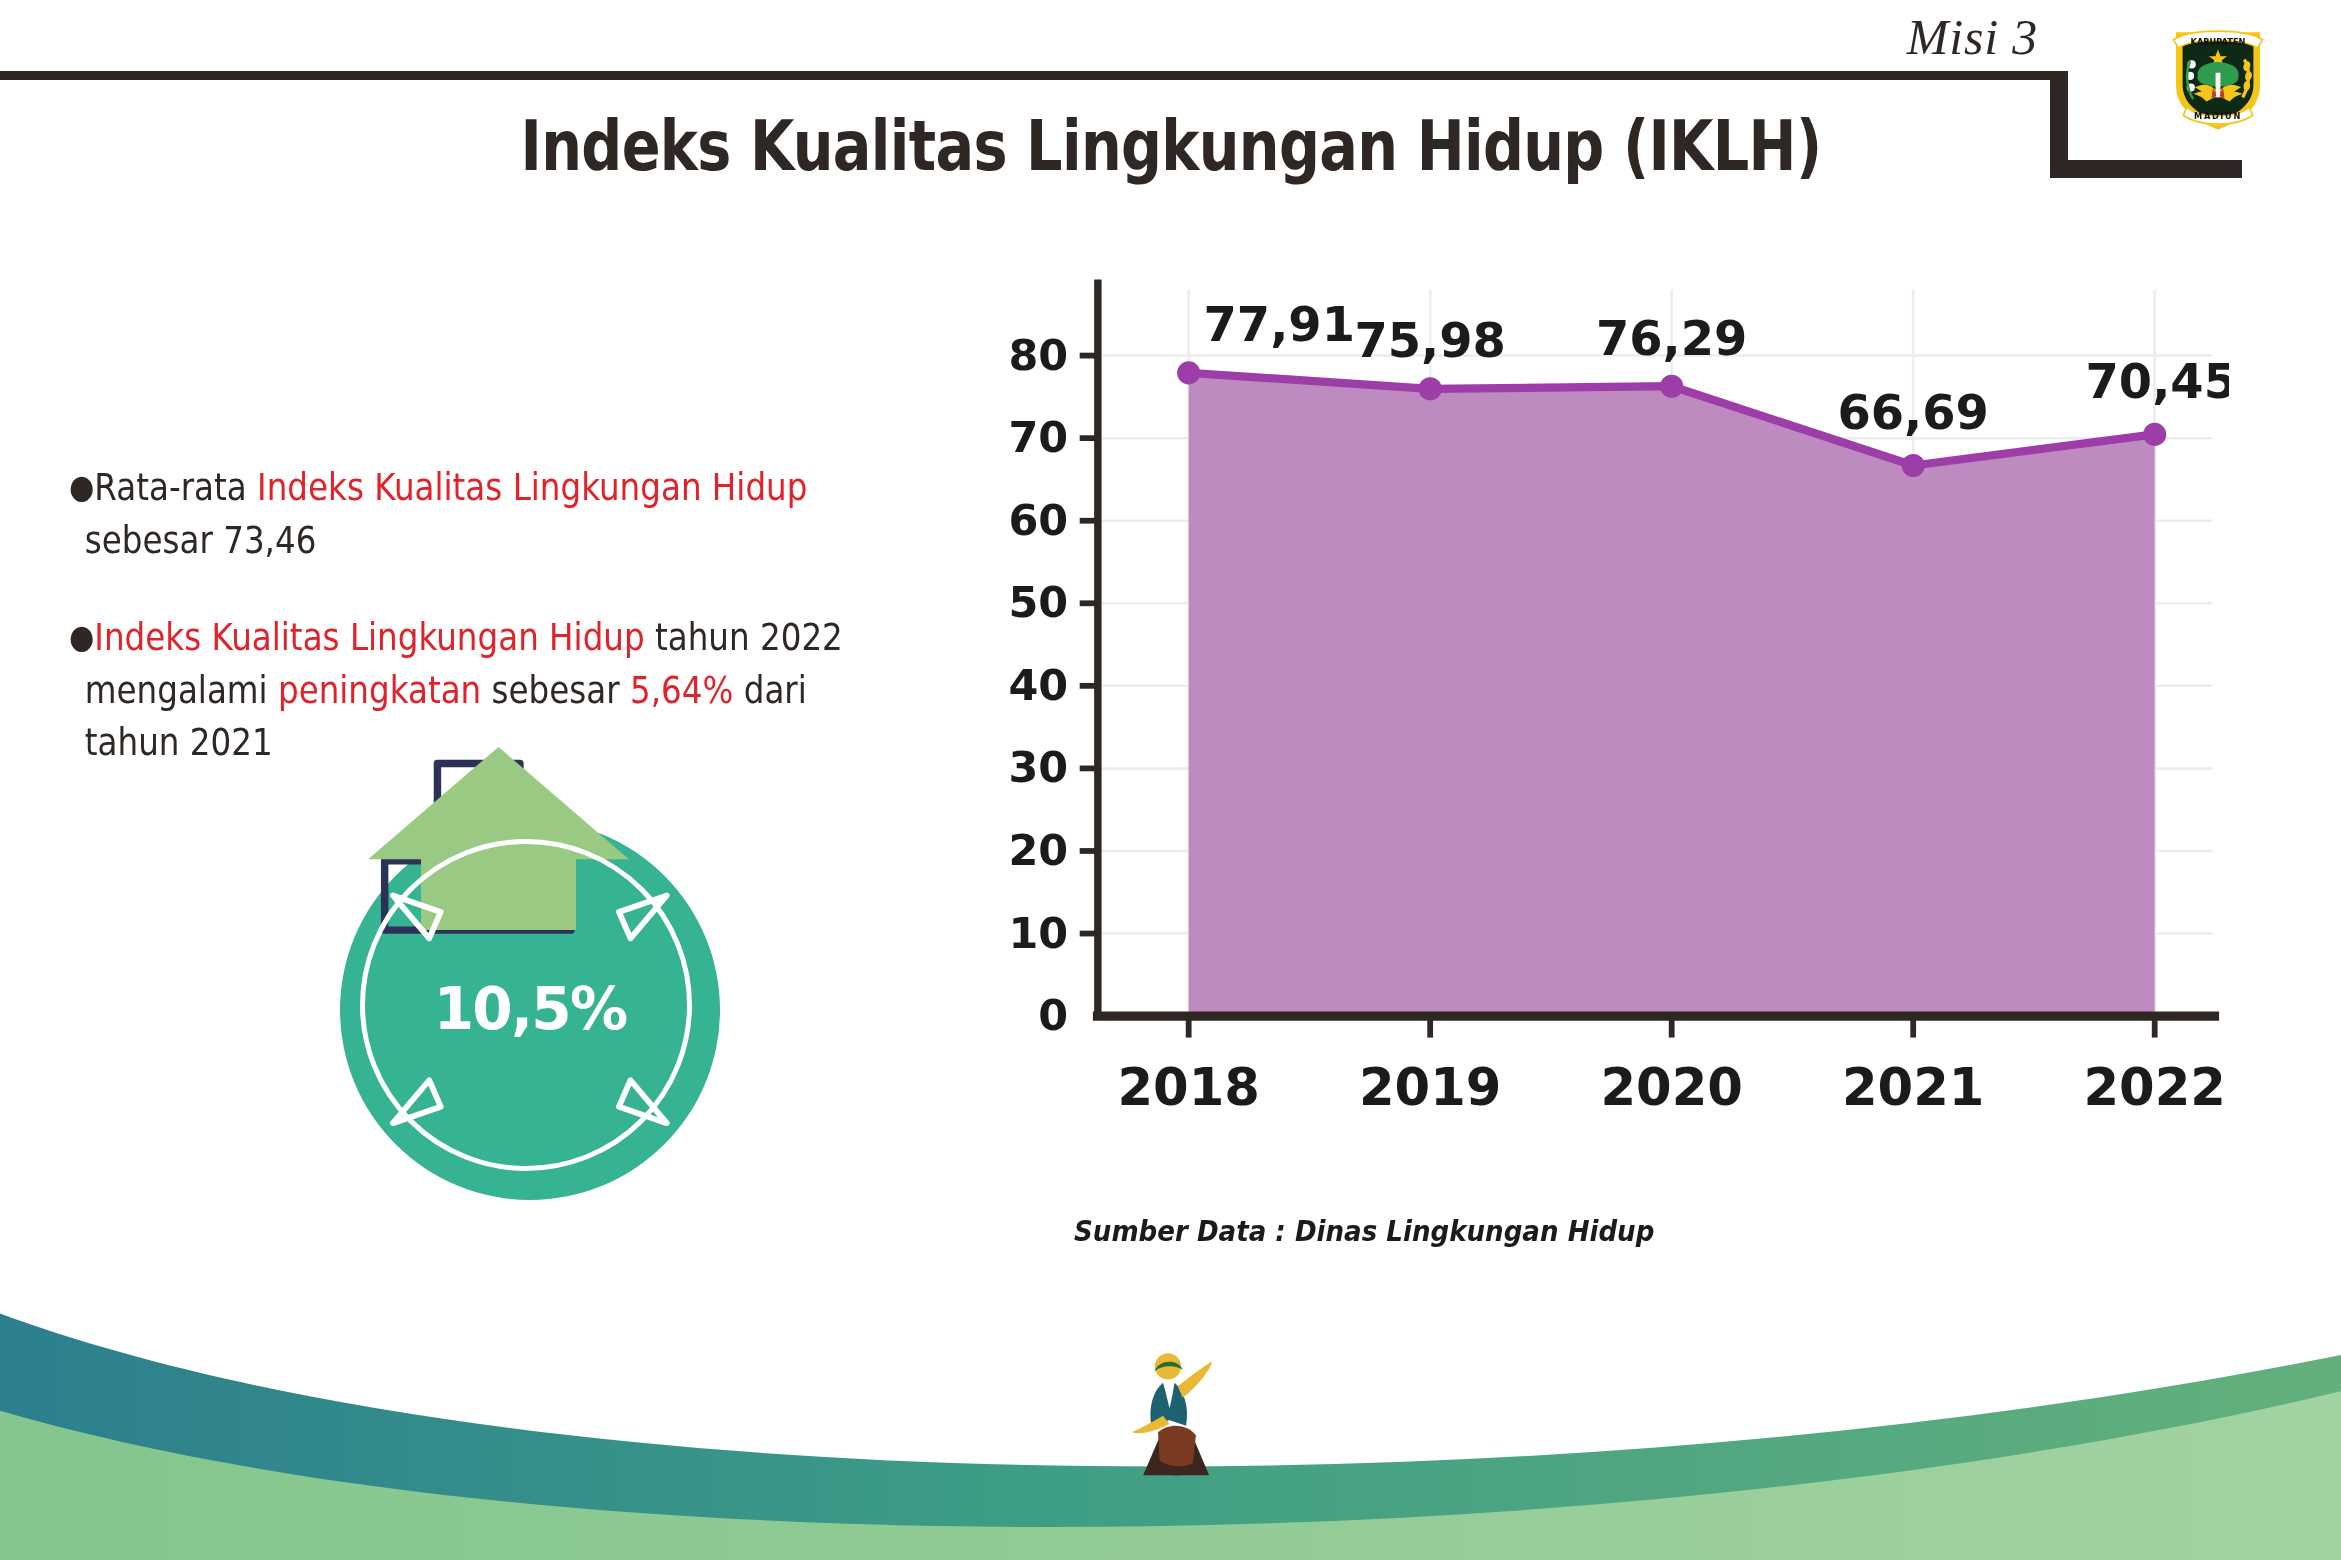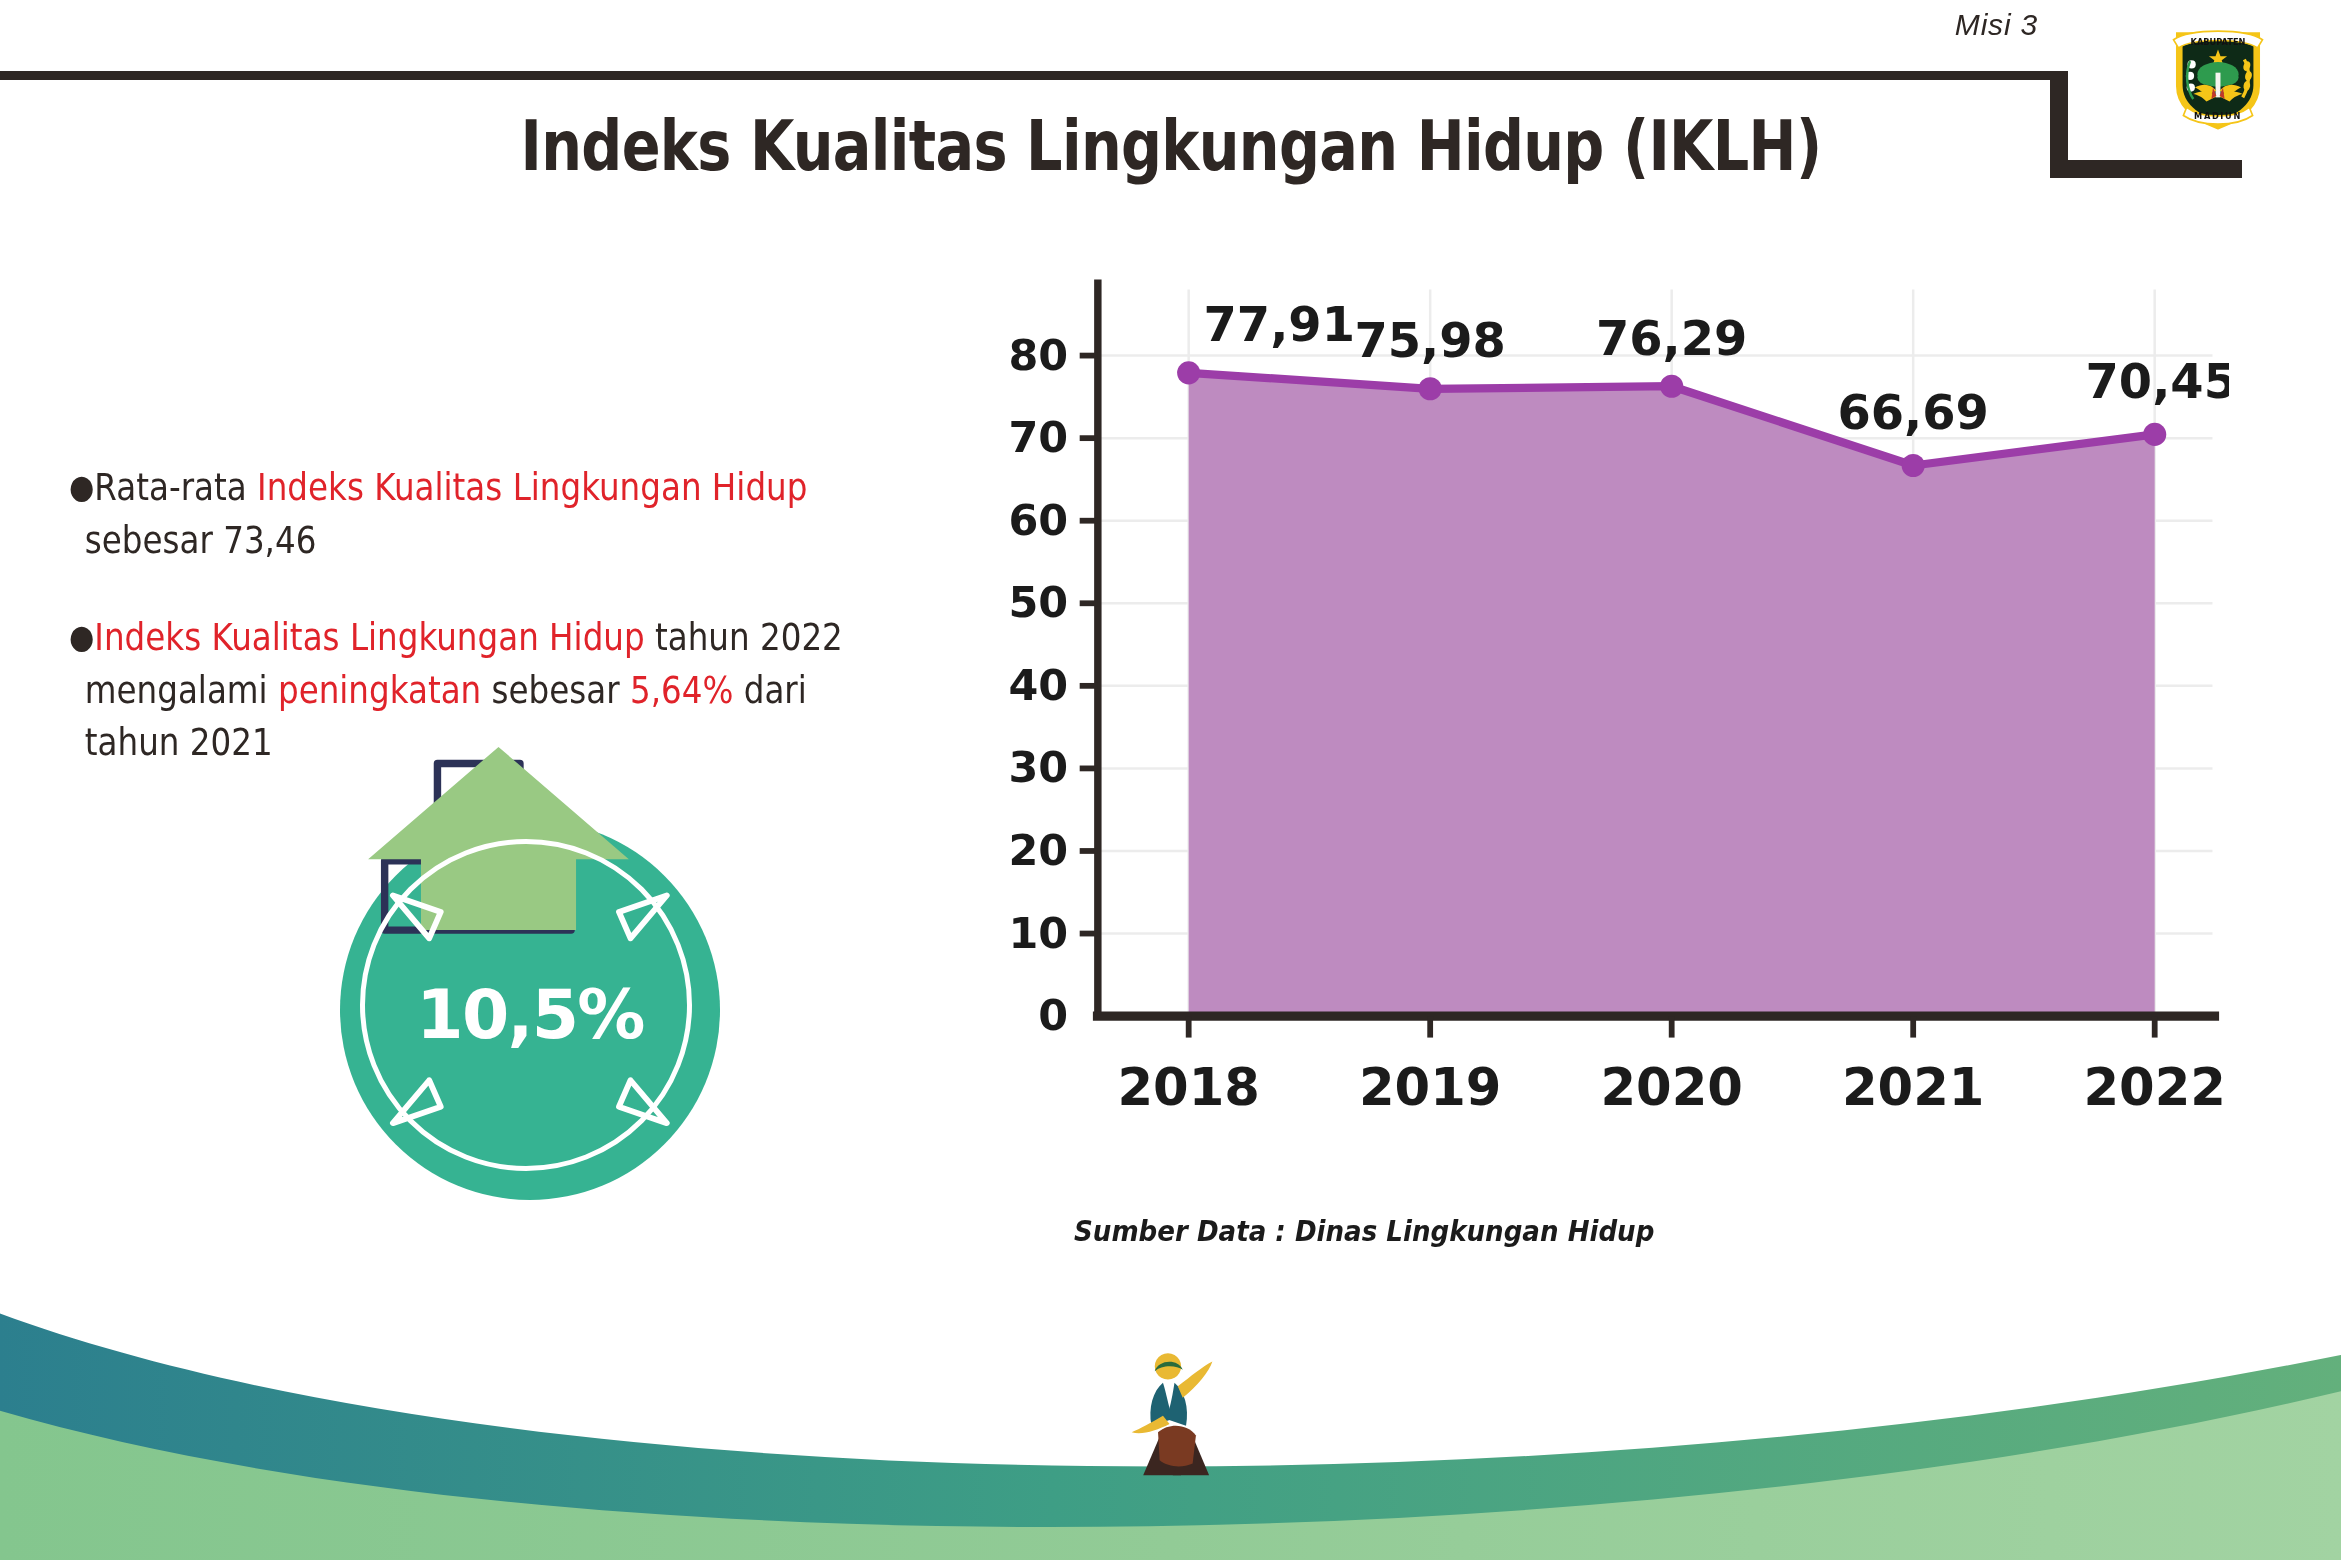--- a/index.html
+++ b/index.html
@@ -19,22 +19,22 @@
   .hdr-bracket{
     position:absolute;left:2050px;top:71px;width:18px;height:107px;
     background:#2E2724;
   }
   .hdr-bracket-foot{
     position:absolute;left:2050px;top:160px;width:192px;height:18px;
     background:#2E2724;
   }
   .misi{
     position:absolute;right:304px;top:8.3px;
-    font-size:30px;font-style:italic;color:#2E2724;
-    font-family:Liberation Sans, sans-serif;
+    font-size:50px;font-style:italic;color:#2E2724;
+    font-family:Liberation Serif, serif;
     letter-spacing:0.8px;white-space:nowrap;
   }
 
   
   .crest{position:absolute;left:2165px;top:15px;width:106px;height:117px;}
 
   
   .title{
     position:absolute;left:0;right:0;top:106px;text-align:center;
     font-family:"DejaVu Sans", sans-serif;
@@ -62,21 +62,21 @@
     position:absolute;left:23px;top:78px;width:380px;height:380px;
     border-radius:50%;background:#36B392;
   }
   .badge-ring{
     position:absolute;left:43px;top:97px;width:332px;height:332px;
     border-radius:50%;border:5.8px solid #ffffff;box-sizing:border-box;
   }
   .badge-pct{
     position:absolute;left:23px;top:233px;width:380px;text-align:center;
     font-family:"DejaVu Sans", sans-serif;font-weight:bold;
-    font-size:68px;color:#ffffff;letter-spacing:-1.7px;
+    font-size:58px;color:#ffffff;letter-spacing:-1.7px;
   }
 
   
   .chart{position:absolute;left:974px;top:273px;width:1255px;height:900px;}
   .chart svg{display:block;}
   .source{
     position:absolute;left:1074px;top:1214px;
     font-family:"DejaVu Sans", sans-serif;
     font-weight:bold;font-style:italic;font-size:29px;color:#1b1b1b;
     transform:scaleX(0.9);transform-origin:left top;white-space:nowrap;

